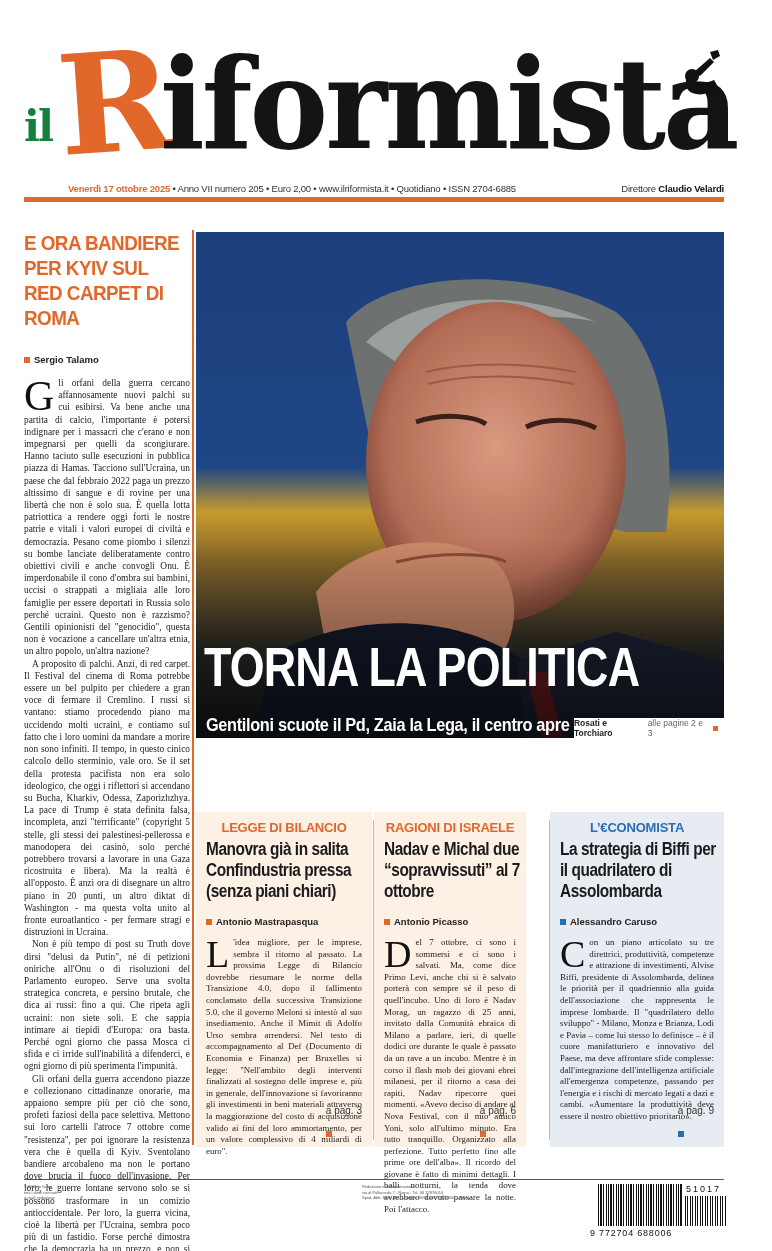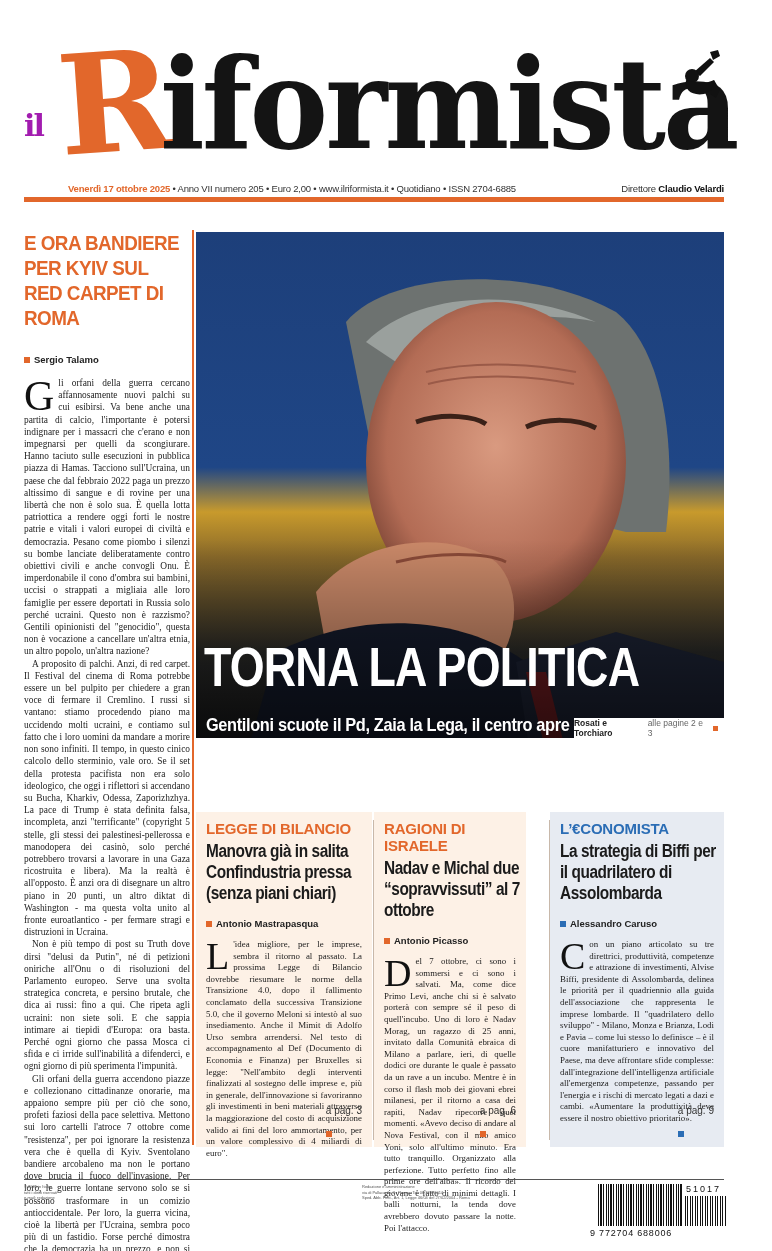--- a/index.html
+++ b/index.html
@@ -1,21 +1,21 @@
 <!DOCTYPE html>
 <html><head>
 <meta charset="utf-8">
 <style>
   * { box-sizing: border-box; margin: 0; padding: 0; }
   html, body { width: 772px; height: 1251px; background: #ffffff; overflow: hidden; }
   body { position: relative; font-family: "Liberation Serif", serif; color: #222; }
 
   
   .masthead { position: absolute; left: 24px; top: 48px; width: 700px; height: 130px; }
-  .logo-il { position: absolute; left: 0; top: 60px; font-family: "DejaVu Serif", serif; font-weight: bold; font-size: 30px; color: #a21caf; letter-spacing: -2px; }
+  .logo-il { position: absolute; left: 0; top: 54px; font-family: "DejaVu Serif", serif; font-weight: bold; font-size: 42px; color: #15803d; letter-spacing: -2px; }
   .logo-R { position: absolute; left: 34px; top: -14px; font-family: "DejaVu Serif", serif; font-weight: bold; font-size: 138px; color: #e2672b; transform: rotate(-4deg); line-height: 1; }
   .logo-rest { position: absolute; left: 136px; top: -6px; font-family: "DejaVu Serif", serif; font-weight: bold; font-size: 118px; color: #141414; letter-spacing: -3px; line-height: 1; transform: scaleY(1.06); transform-origin: top left; }
   .logo-figure { position: absolute; right: 0; top: 2px; width: 44px; height: 50px; }
 
   .infoline { position: absolute; left: 24px; top: 183px; width: 700px; font-family: "Liberation Sans", sans-serif; font-size: 9.5px; color: #333; display: flex; justify-content: space-between; letter-spacing: -0.2px; }
   .infoline .date { color: #e2672b; font-weight: bold; margin-left: 44px; }
   .infoline .dir b { color: #111; }
   .orange-rule { position: absolute; left: 24px; top: 197px; width: 700px; height: 5px; background: #e2672b; }
 
   
@@ -41,21 +41,21 @@
   .caption-box { position: absolute; right: 0; bottom: 0; width: 150px; height: 20px; background: #fff; font-family: "Liberation Sans", sans-serif; font-size: 8.5px; color: #666; display: flex; align-items: center; justify-content: flex-end; padding-right: 6px; gap: 3px; }
   .caption-box b { color: #222; }
   .caption-box .sq { width: 5px; height: 5px; background: #e2672b; display: inline-block; margin-left: 3px; }
 
   
   .box { position: absolute; top: 812px; height: 335px; padding: 8px 10px; }
   .box.b1 { left: 196px; width: 176px; background: #fdf1e6; }
   .box.b2 { left: 374px; width: 152px; background: #fdf1e6; }
   .box.b3 { left: 550px; width: 174px; background: #e7ebf2; }
   .box-divider { position: absolute; top: 820px; width: 1px; height: 320px; background: #c8b8aa; }
-  .kicker { font-family: "Liberation Sans", sans-serif; font-weight: bold; font-size: 15px; color: #e2672b; letter-spacing: -0.2px; }
+  .kicker { font-family: "Liberation Sans", sans-serif; font-weight: bold; font-size: 13px; color: #e2672b; letter-spacing: -0.2px; text-align: center; }
   .b3 .kicker { color: #2b6db5; }
   .box-title { margin-top: 4px; font-family: "Liberation Sans", sans-serif; font-weight: bold; font-size: 17.5px; line-height: 21px; color: #1b1b1b; letter-spacing: -0.5px; transform: scaleX(0.88); transform-origin: left; width: 180px; }
   .box .byline { margin-top: 14px; }
   .b3 .byline .sq { background: #2b6db5; }
   .box .body-text { margin-top: 10px; font-size: 8.9px; line-height: 11.6px; }
   .box .dropcap { font-size: 38px; line-height: 30px; }
   .pag { position: absolute; right: 10px; bottom: 10px; font-family: "Liberation Sans", sans-serif; font-size: 10px; color: #333; display: flex; align-items: flex-start; gap: 15px; flex-direction: column; }
   .pag .sq { width: 6px; height: 6px; background: #e2672b; display: inline-block; }
   .b3 .pag .sq { background: #2b6db5; }
 

